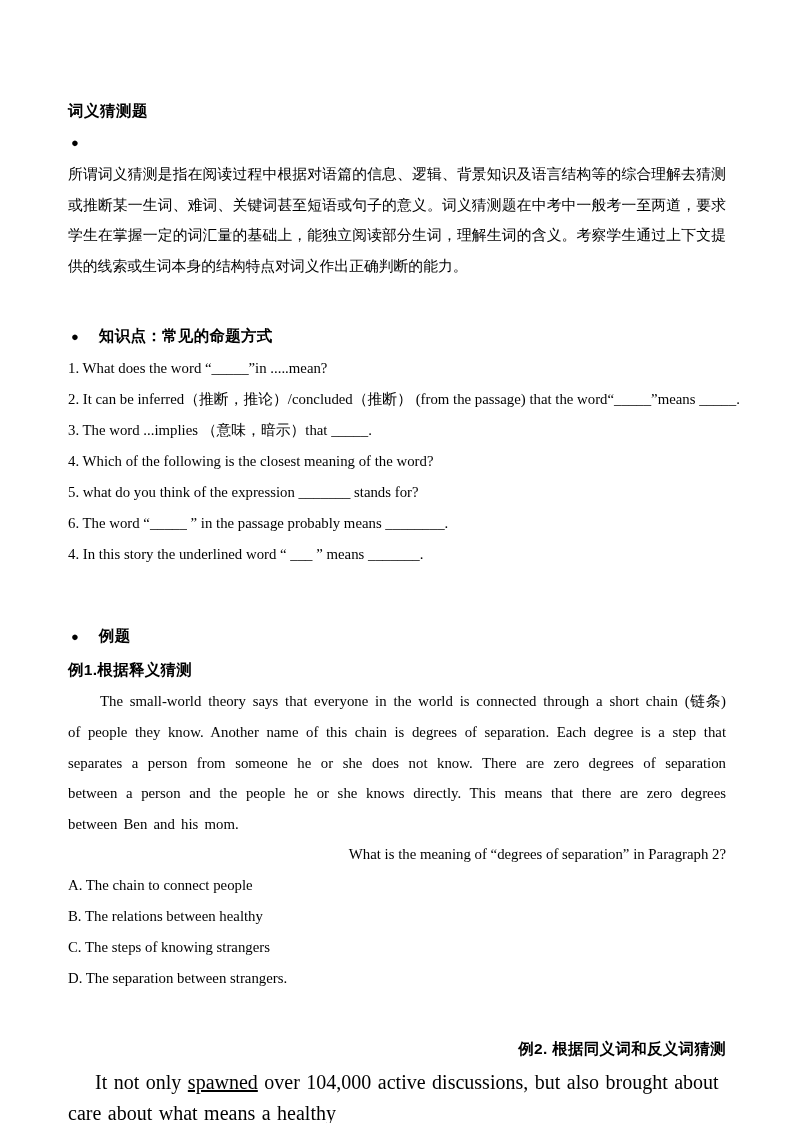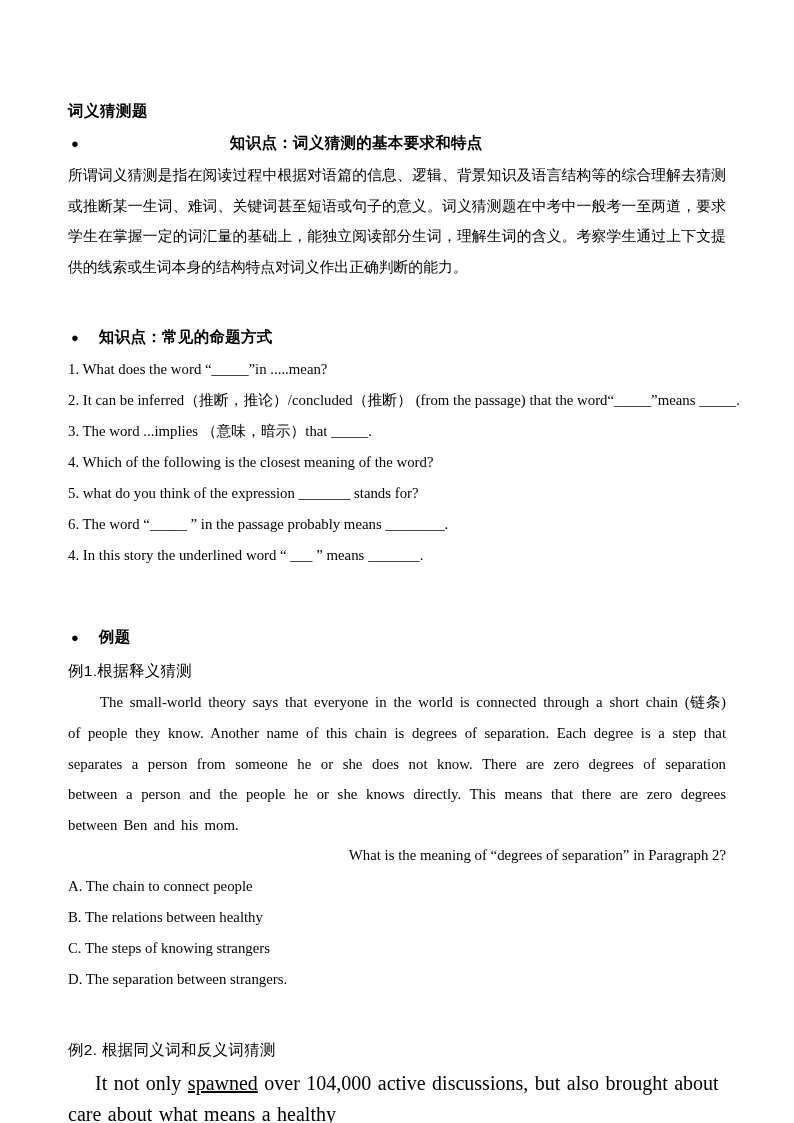--- a/index.html
+++ b/index.html
@@ -57,21 +57,21 @@
   }
   .q-list { margin-top: 7px; }
   .q-item {
     font-size: 14.8px;
     line-height: 31px;
     white-space: nowrap;
   }
   .ex-row { margin-top: 20px; }
   .ex1-heading, .ex2-heading {
     font-family: "Liberation Sans", sans-serif;
-    font-weight: normal;
+    font-weight: bold;
     font-size: 15.5px;
     line-height: 19px;
     letter-spacing: 0.3px;
   }
   .ex1-heading { margin-top: 14px; }
   .ex1-passage {
     margin-top: 7px;
     font-size: 14.8px;
     line-height: 30.6px;
     text-align: justify;
@@ -80,40 +80,39 @@
   }
   .ex1-question {
     font-size: 14.8px;
     line-height: 31px;
     text-align: right;
   }
   .options .option {
     font-size: 14.8px;
     line-height: 31px;
   }
-  .ex2-heading { margin-top: 45px; }
+  .ex2-heading { margin-top: 45px; text-align: right; }
   .ex2-passage {
     margin-top: 9px;
     font-size: 20px;
     line-height: 30.6px;
     text-indent: 27px;
     word-spacing: 1.5px;
   }
   .underlined-word { text-decoration: underline; }
 </style>
 </head>
 <body>
 
 <div class="page">
 
   <div class="doc-title">词义猜测题</div>
 
   <div class="bullet-row kp1-row">
     <span class="bullet">●</span>
-    <span class="sec-heading">知识点：词义猜测的基本要求和特点</span>
   </div>
 
   <div class="kp1-body">所谓词义猜测是指在阅读过程中根据对语篇的信息、逻辑、背景知识及语言结构等的综合理解去猜测或推断某一生词、难词、关键词甚至短语或句子的意义。词义猜测题在中考中一般考一至两道，要求学生在掌握一定的词汇量的基础上，能独立阅读部分生词，理解生词的含义。考察学生通过上下文提供的线索或生词本身的结构特点对词义作出正确判断的能力。</div>
 
   <div class="bullet-row kp2-row">
     <span class="bullet">●</span>
     <span class="sec-heading">知识点：常见的命题方式</span>
   </div>
 
   <div class="q-list">

